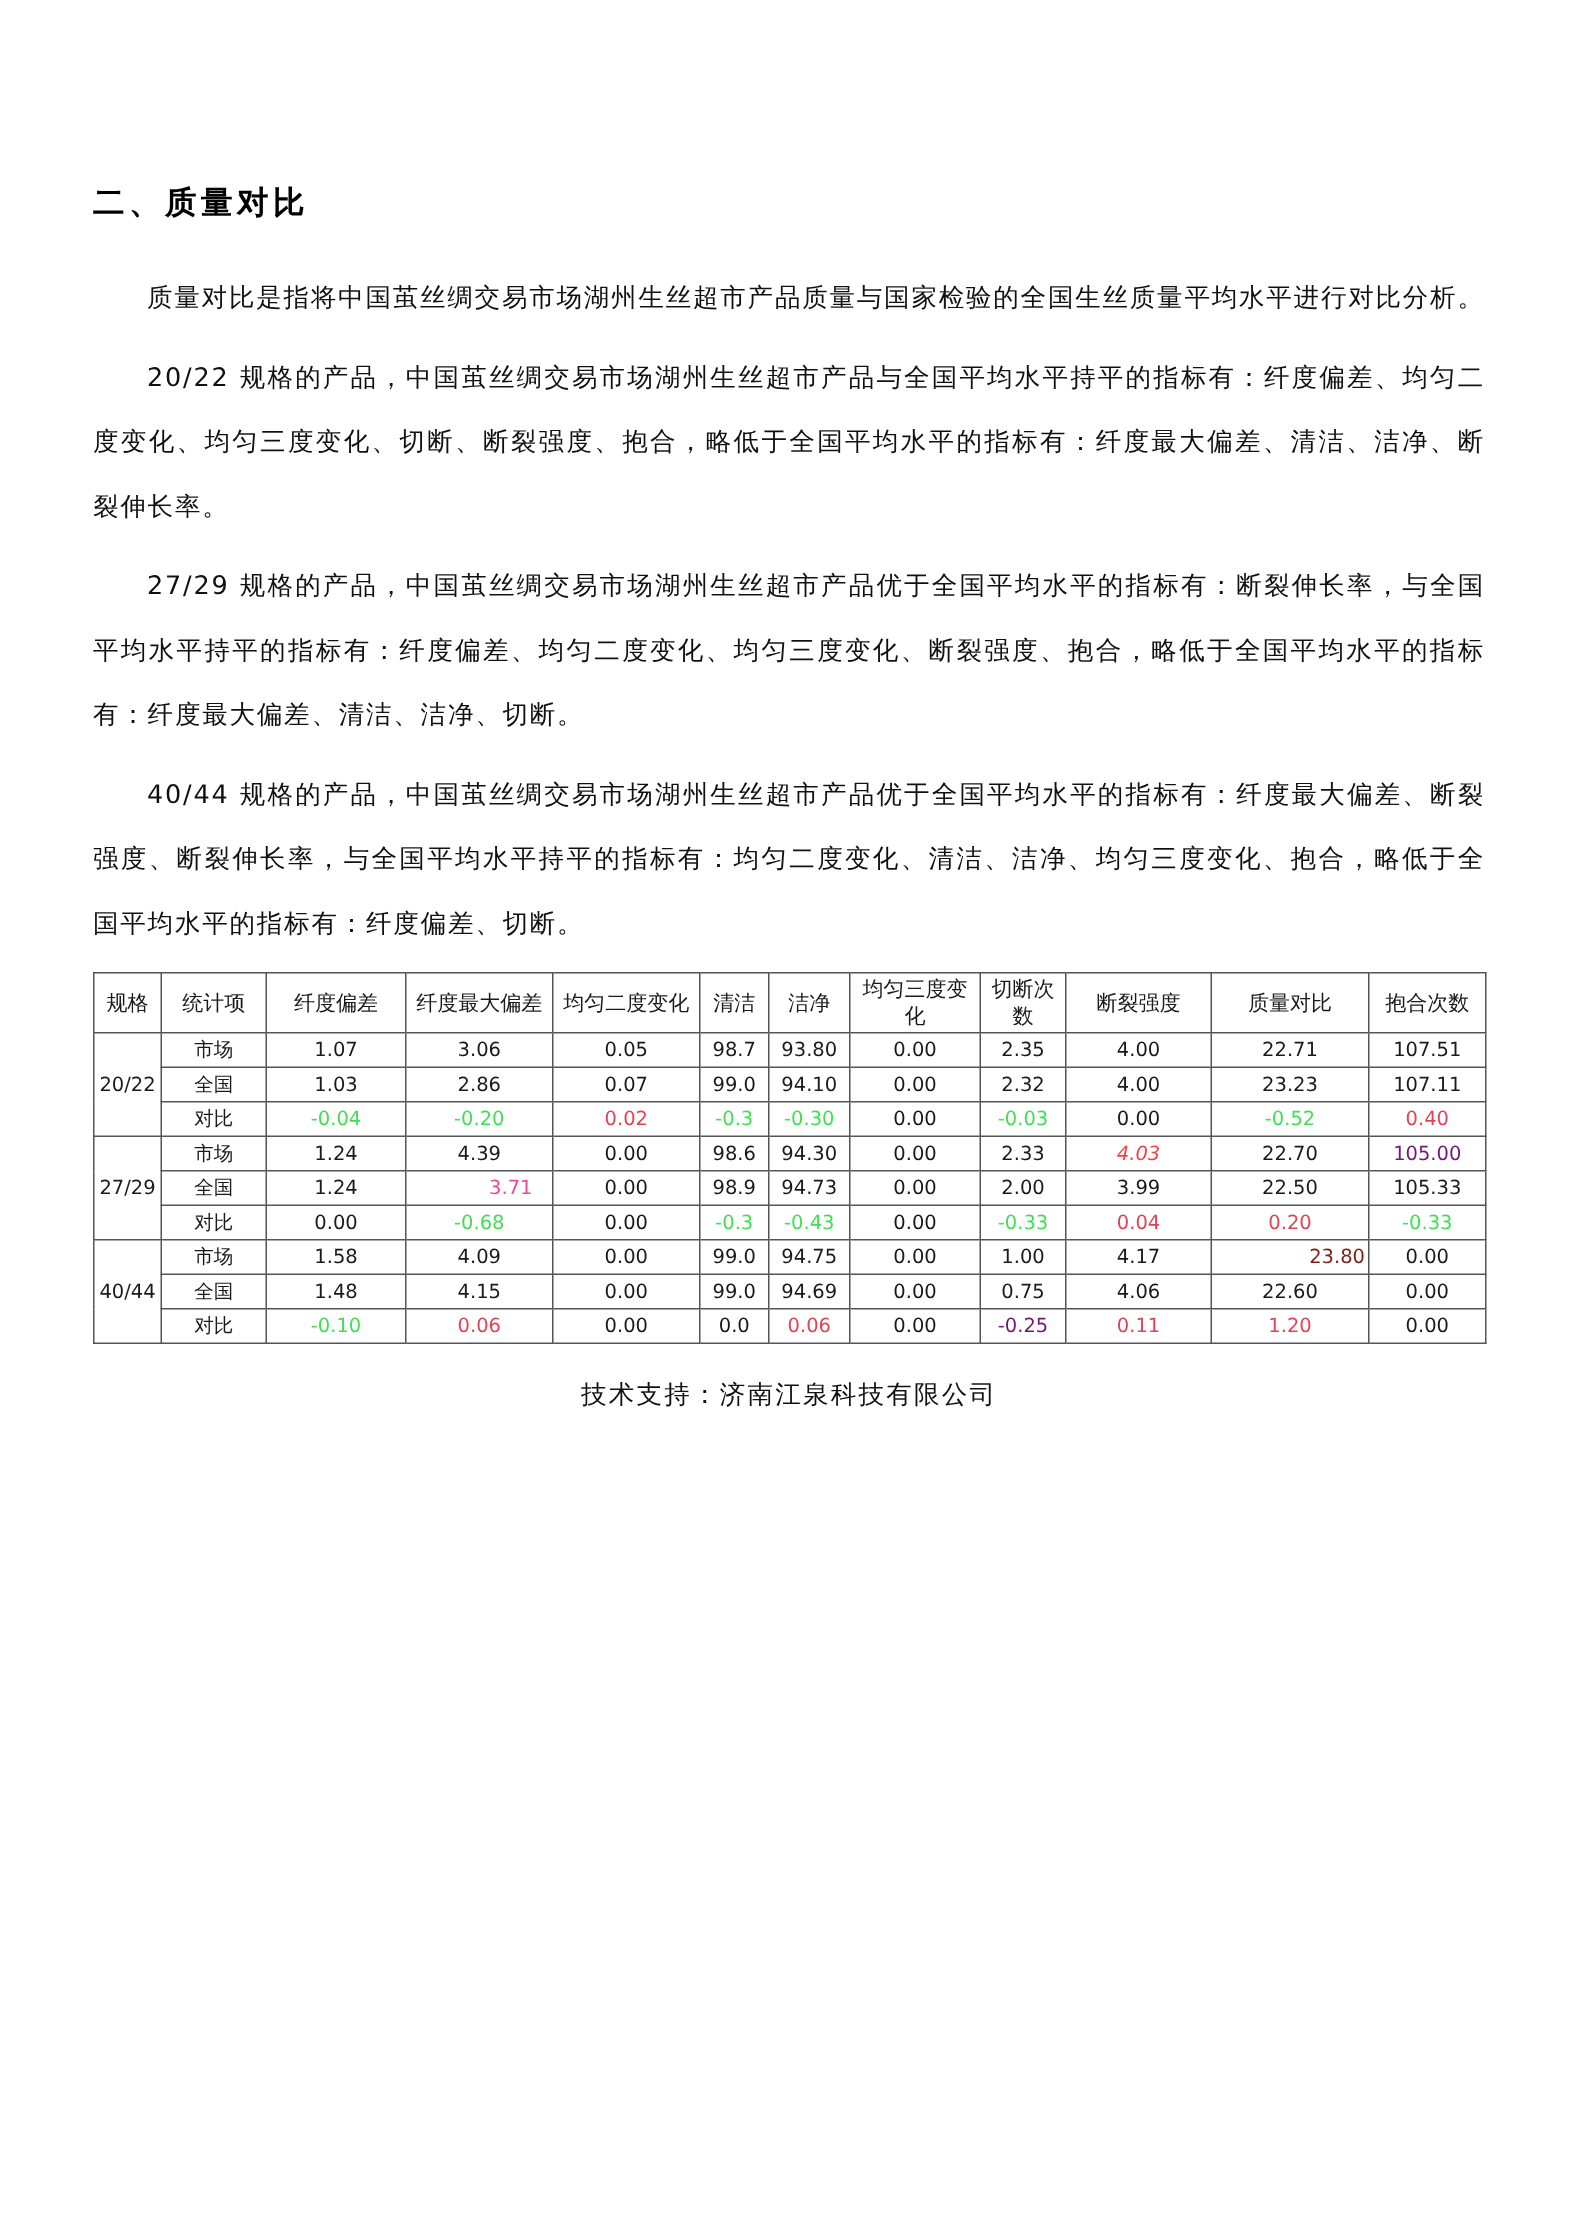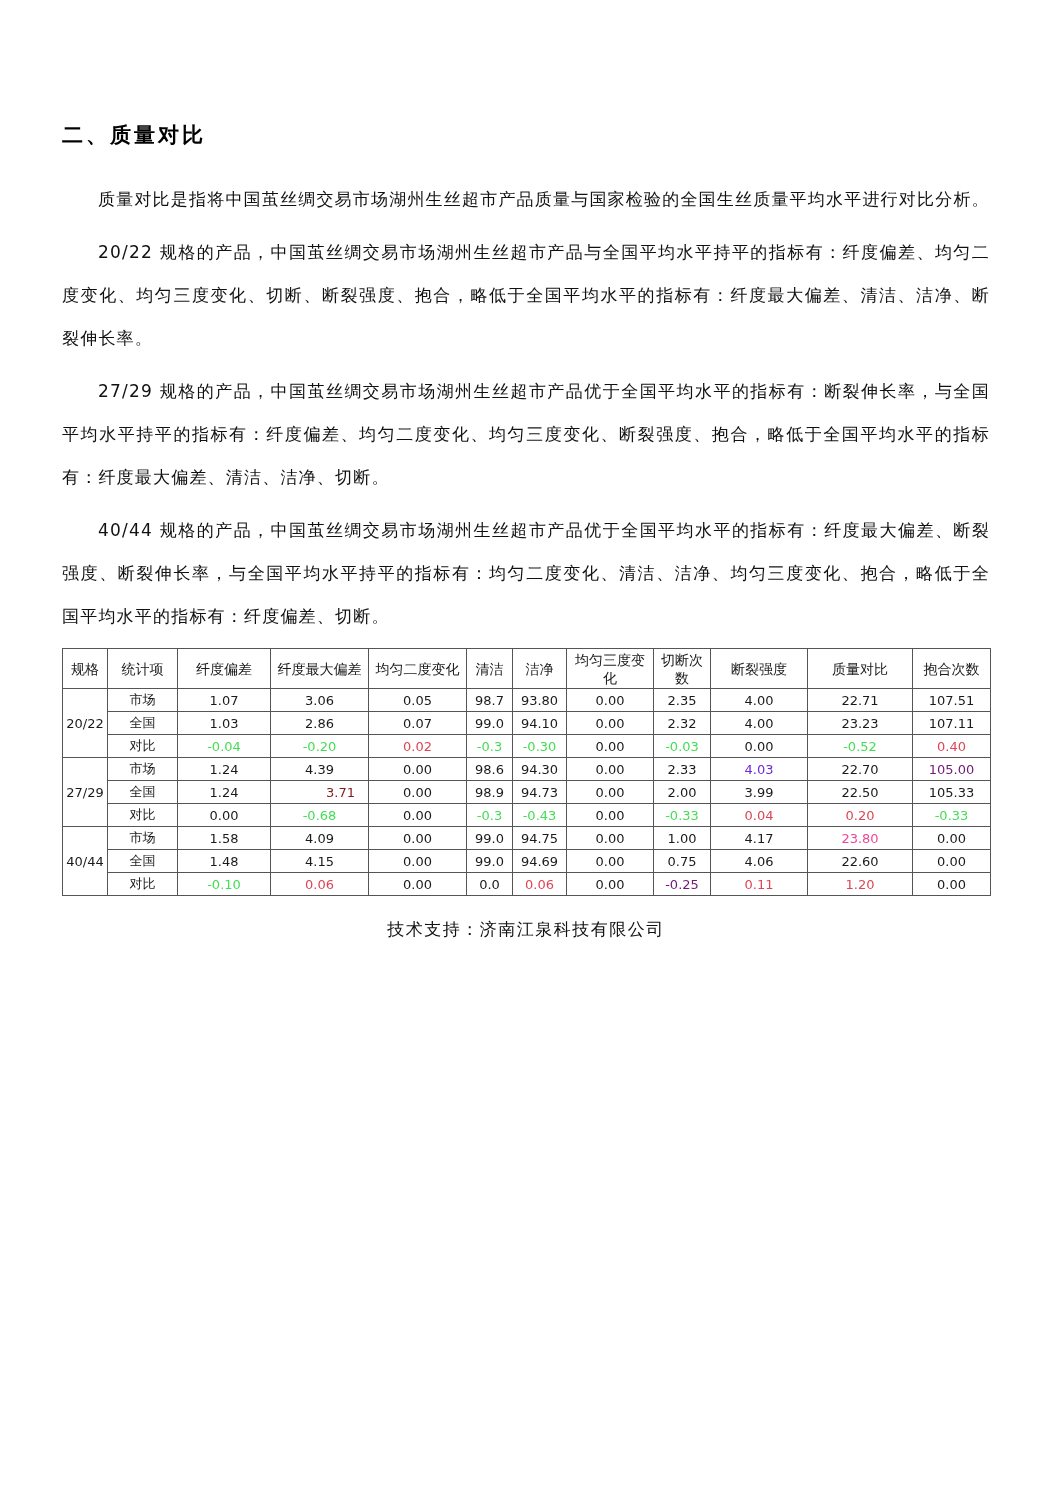--- a/index.html
+++ b/index.html
@@ -136,28 +136,28 @@
           <tr>
             <td rowspan="3">27/29</td>
             <td>市场</td>
             <td style="color: rgb(26, 26, 26);">1.24</td>
             <td style="color: rgb(26, 26, 26);">4.39</td>
             <td style="color: rgb(26, 26, 26);">0.00</td>
             <td style="color: rgb(26, 26, 26);">98.6</td>
             <td style="color: rgb(26, 26, 26);">94.30</td>
             <td style="color: rgb(26, 26, 26);">0.00</td>
             <td style="color: rgb(26, 26, 26);">2.33</td>
-            <td style="color: #6d28d9;">4.03</td>
+            <td style="color: #ef4444; font-style: italic;">4.03</td>
             <td style="color: rgb(26, 26, 26);">22.70</td>
             <td style="color: #701a75;">105.00</td>
           </tr>
           <tr>
             <td>全国</td>
             <td style="color: rgb(26, 26, 26);">1.24</td>
-            <td style="color: #7f1d1d; padding-left: 44px;">3.71</td>
+            <td style="color: #ec4899; padding-left: 44px;">3.71</td>
             <td style="color: rgb(26, 26, 26);">0.00</td>
             <td style="color: rgb(26, 26, 26); margin-left: 28px;">98.9</td>
             <td style="color: rgb(26, 26, 26);">94.73</td>
             <td style="color: rgb(26, 26, 26);">0.00</td>
             <td style="color: rgb(26, 26, 26);">2.00</td>
             <td style="color: rgb(26, 26, 26);">3.99</td>
             <td style="color: rgb(26, 26, 26);">22.50</td>
             <td style="color: rgb(26, 26, 26);">105.33</td>
           </tr>
           <tr>
@@ -177,21 +177,21 @@
             <td rowspan="3">40/44</td>
             <td>市场</td>
             <td style="color: rgb(26, 26, 26);">1.58</td>
             <td style="color: rgb(26, 26, 26);">4.09</td>
             <td style="color: rgb(26, 26, 26);">0.00</td>
             <td style="color: rgb(26, 26, 26);">99.0</td>
             <td style="color: rgb(26, 26, 26);">94.75</td>
             <td style="color: rgb(26, 26, 26);">0.00</td>
             <td style="color: rgb(26, 26, 26);">1.00</td>
             <td style="color: rgb(26, 26, 26);">4.17</td>
-            <td style="color: #ec4899;">23.80</td>
+            <td style="color: #7f1d1d; text-align: right;">23.80</td>
             <td style="color: rgb(26, 26, 26);">0.00</td>
           </tr>
           <tr>
             <td>全国</td>
             <td style="color: rgb(26, 26, 26);">1.48</td>
             <td style="color: rgb(26, 26, 26);">4.15</td>
             <td style="color: rgb(26, 26, 26);">0.00</td>
             <td style="color: rgb(26, 26, 26);">99.0</td>
             <td style="color: rgb(26, 26, 26);">94.69</td>
             <td style="color: rgb(26, 26, 26);">0.00</td>

